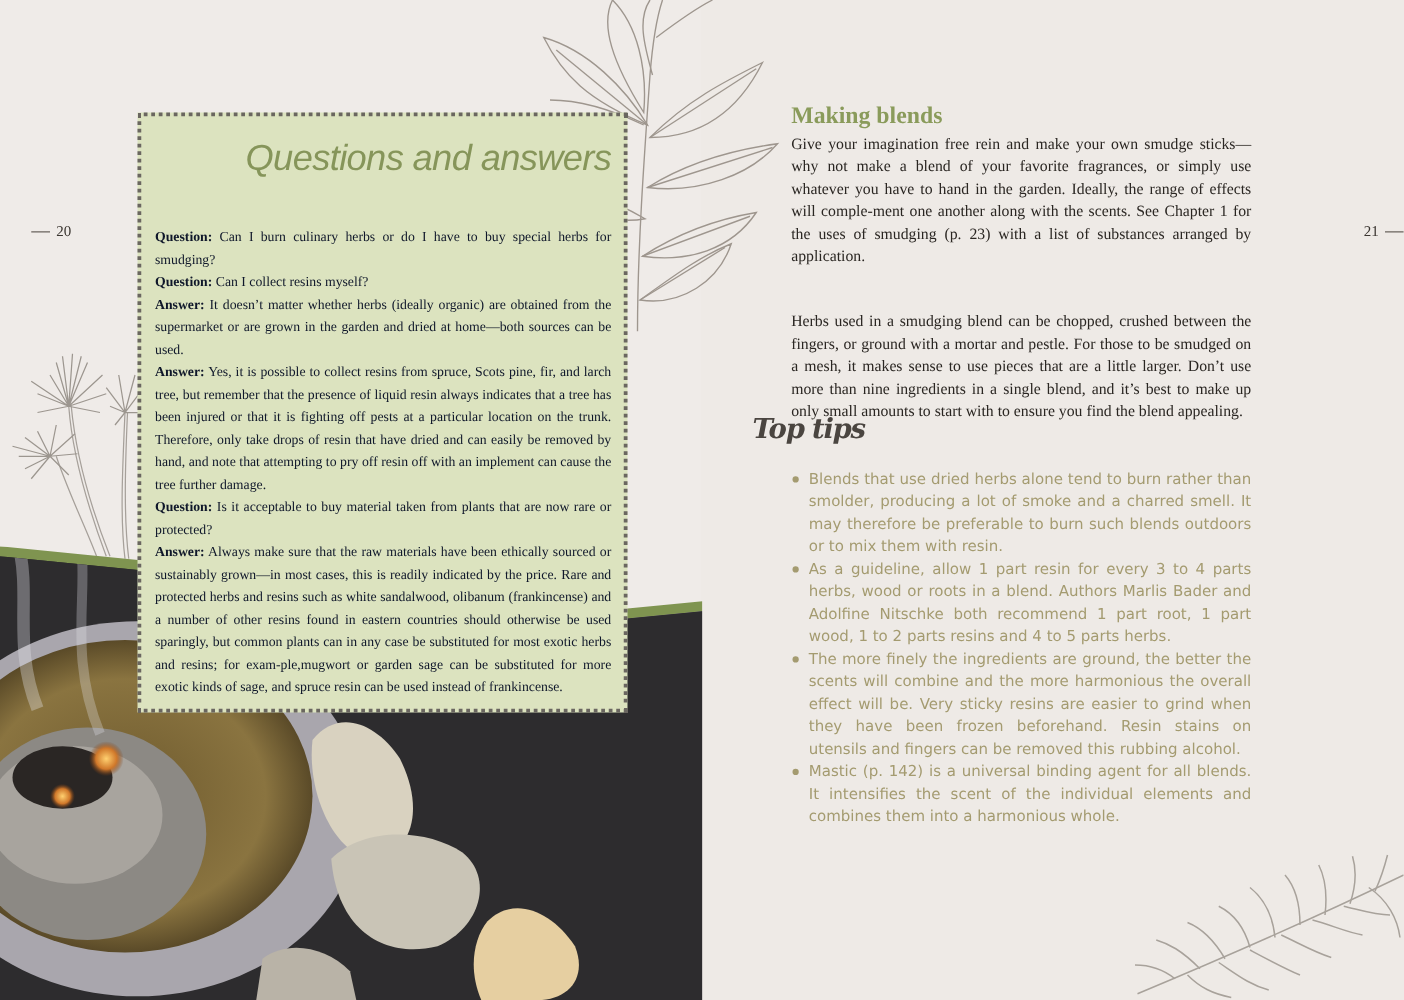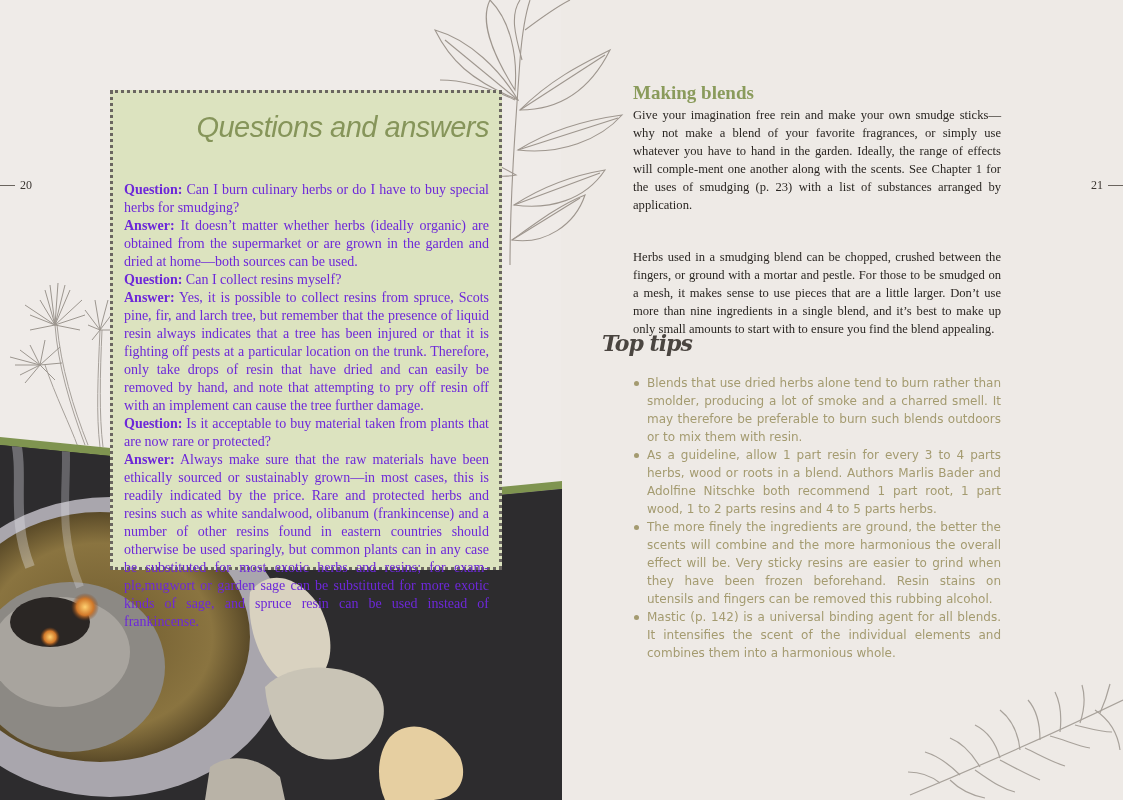--- a/index.html
+++ b/index.html
@@ -8,21 +8,21 @@
       position: relative;
       background: #eeebe7;
       font-family: "Liberation Serif", "DejaVu Serif", serif;
       color: #2a2622;
     }
     .spread { position: absolute; inset: 0; }
     .page-left { position: absolute; left: 0; top: 0; width: 561px; height: 800px; background: #efebe8; }
     .page-right { position: absolute; left: 561px; top: 0; width: 562px; height: 800px; background: #eeeae6; }
 
     
-    .folio { position: absolute; top: 178px; font-size: 12px; color: #3a3530; display: flex; align-items: center; gap: 5px; }
+    .folio { position: absolute; top: 178px; font-size: 12px; color: #3a3530; display: flex; align-items: center; gap: 5px; margin-left: 25px; }
     .folio .rule { display: inline-block; width: 15px; height: 1px; background: #6a645e; }
     .folio-left { left: 0; }
     .folio-right { right: 0; }
 
     
     .illus { position: absolute; pointer-events: none; }
     .illus svg { width: 100%; height: 100%; }
 
     
     .photo {
@@ -50,21 +50,21 @@
       text-align: right;
       font-family: Liberation Sans, sans-serif;
       font-style: italic;
       font-size: 29px;
       color: #86955a;
       letter-spacing: -0.5px;
       margin-bottom: 16px;
       height: 36px;
       line-height: 36px;
     }
-    .qa-text { font-size: 14px; line-height: 18px; text-align: justify; color: #6d28d9; margin-top: 36px; }
+    .qa-text { font-size: 11px; line-height: 18px; text-align: justify; color: #0f172a; margin-top: 36px; }
     .qa-text p { margin: 0; }
     .qa-text b { font-weight: bold; }
 
     
     .right-col { position: absolute; left: 633px; top: 82px; width: 368px; }
     .h-making { font-size: 19px; font-weight: bold; color: #8a9b5b; line-height: 22px; margin-bottom: 2px; }
     .body-text { font-size: 12.6px; line-height: 18px; text-align: justify; color: #2a2622; }
     .body-text + .body-text { margin-top: 34px; }
 
     .h-tips {
@@ -182,22 +182,22 @@
       <path d="M265 250 C290 225 340 225 370 245 C395 265 385 305 350 320 C310 330 270 310 265 250 Z" fill="#c9c4b6"></path>
       <path d="M390 300 C410 280 440 290 460 320 C470 345 455 363 430 363 L385 363 C375 340 378 315 390 300 Z" fill="#e6cfa1"></path>
       <path d="M210 330 C230 315 260 320 280 340 L285 363 L205 363 Z" fill="#b9b3a7"></path>
     </svg>
   </div>
 
   <div class="qa-box">
     <div class="qa-title">Questions and answers</div>
     <div class="qa-text">
       <p><b>Question:</b><span> Can I burn culinary herbs or do I have to buy special herbs for smudging?</span></p>
+      <p><b>Question:</b><span> Can I collect resins myself?</span></p>
       <p><b>Answer:</b><span> It doesn’t matter whether herbs (ideally organic) are obtained from the supermarket or are grown in the garden and dried at home—both sources can be used.</span></p>
-      <p><b>Question:</b><span> Can I collect resins myself?</span></p>
       <p><b>Answer:</b><span> Yes, it is possible to collect resins from spruce, Scots pine, fir, and larch tree, but remember that the presence of liquid resin always indicates that a tree has been injured or that it is fighting off pests at a particular location on the trunk. Therefore, only take drops of resin that have dried and can easily be removed by hand, and note that attempting to pry off resin off with an implement can cause the tree further damage.</span></p>
       <p><b>Question:</b><span> Is it acceptable to buy material taken from plants that are now rare or protected?</span></p>
       <p><b>Answer:</b><span> Always make sure that the raw materials have been ethically sourced or sustainably grown—in most cases, this is readily indicated by the price. Rare and protected herbs and resins such as white sandalwood, olibanum (frankincense) and a number of other resins found in eastern countries should otherwise be used sparingly, but common plants can in any case be substituted for most exotic herbs and resins; for exam-ple,mugwort or garden sage can be substituted for more exotic kinds of sage, and spruce resin can be used instead of frankincense.</span></p>
     </div>
   </div>
 
   <div class="right-col">
     <h2 class="h-making">Making blends</h2>
     <p class="body-text">Give your imagination free rein and make your own smudge sticks—why not make a blend of your favorite fragrances, or simply use whatever you have to hand in the garden. Ideally, the range of effects will comple-ment one another along with the scents. See Chapter 1 for the uses of smudging (p. 23) with a list of substances arranged by application.</p>
     <p class="body-text">Herbs used in a smudging blend can be chopped, crushed between the fingers, or ground with a mortar and pestle. For those to be smudged on a mesh, it makes sense to use pieces that are a little larger. Don’t use more than nine ingredients in a single blend, and it’s best to make up only small amounts to start with to ensure you find the blend appealing.</p>

